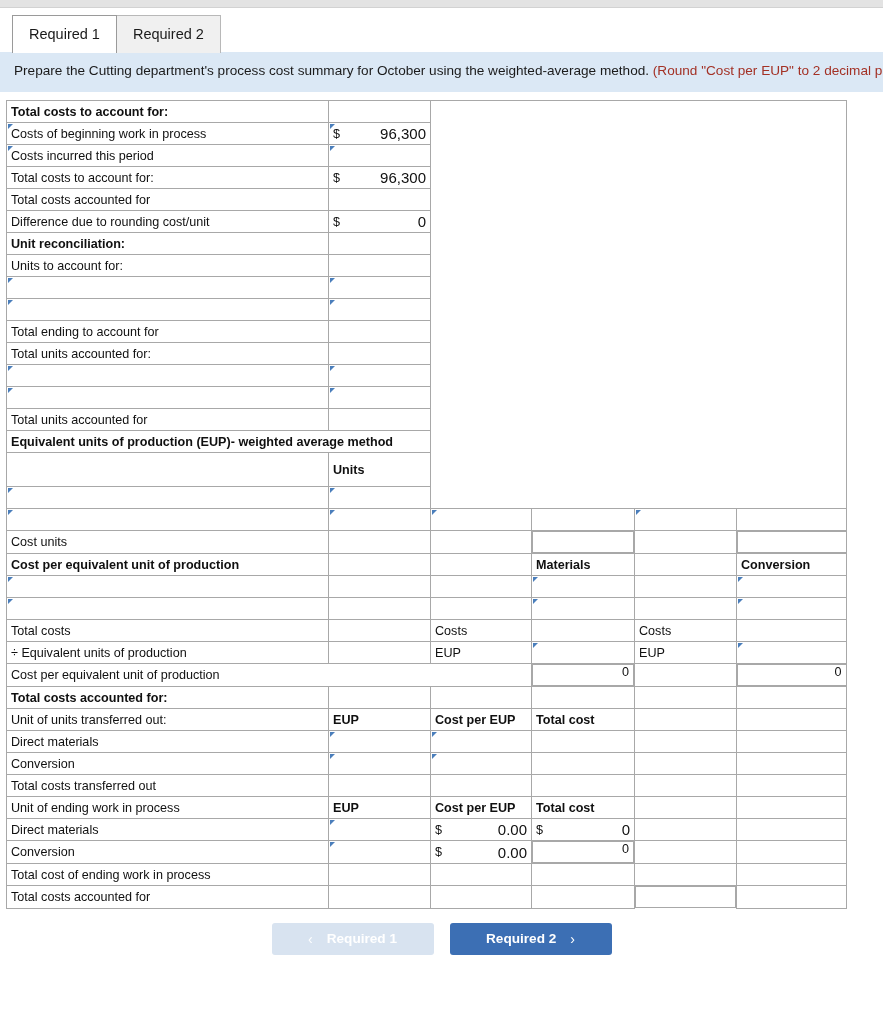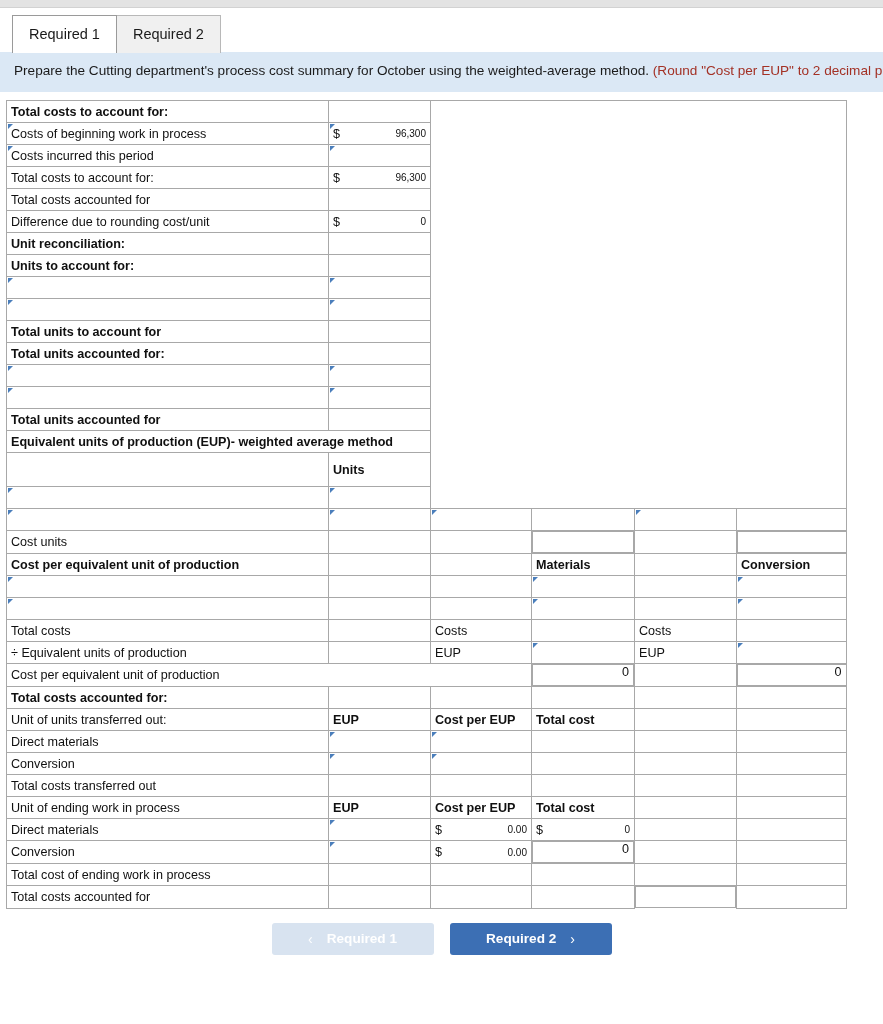--- a/index.html
+++ b/index.html
@@ -59,34 +59,34 @@
   col.c-label { width: 322px; }
   col.c-1 { width: 102px; }
   col.c-2 { width: 101px; }
   col.c-3 { width: 103px; }
   col.c-4 { width: 102px; }
   col.c-5 { width: 110px; }
 
   
   td.hdr      { background: #85abdd; font-weight: bold; }
   td.colhdr   { background: #85abdd; font-weight: bold; text-align: left; }
-  td.bold     { font-weight: bold; }
+  td.bold     { font-weight: normal; }
   td.ctr      { }
   td.yellow   { background: #fcf8c6; }
   td.big      { background: #ffffff; }
   td.totline  { border-bottom: 2px solid #000000; }
   td.topline  { border-top: 2px solid #000000; }
 
   td.ind1 { padding-left: 14px; }
   td.ind3 { padding-left: 40px; }
 
   
   .money { display: flex; justify-content: space-between; align-items: center; height: 100%; }
   .money .sym { font-size: 12.6px; }
-  .money .num { font-size: 10px; }
+  .money .num { font-size: 15px; }
   .numright { text-align: right; display: block; }
 
   
   td.inp {
     position: relative;
     border: 1px solid #8cacd4;
     box-shadow: inset 0 0 0 1px #ffffff;
     padding: 0 4px;
     margin-top: 16px;
   }
@@ -210,21 +210,21 @@
   <tr>
     <td class="inp"></td>
     <td class="inp"></td>
   </tr>
   <tr>
     <td class="inp"></td>
     <td class="inp totline"></td>
   </tr>
 
   <tr>
-    <td class="bold ind1">Total units to account for</td>
+    <td class="bold ind1">Total ending to account for</td>
     <td class="totline"></td>
   </tr>
 
   <tr>
     <td class="bold">Total units accounted for:</td>
     <td></td>
   </tr>
 
   <tr>
     <td class="inp"></td>

